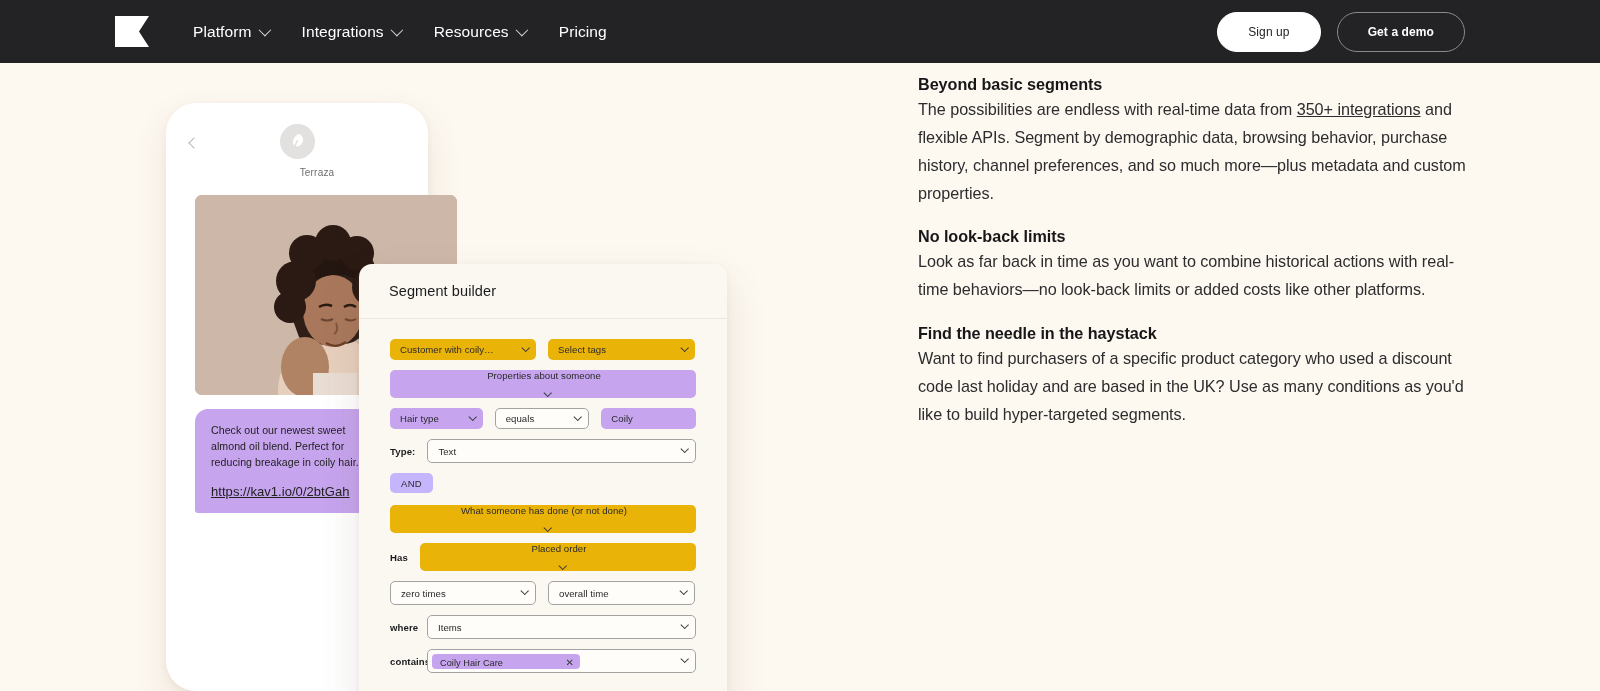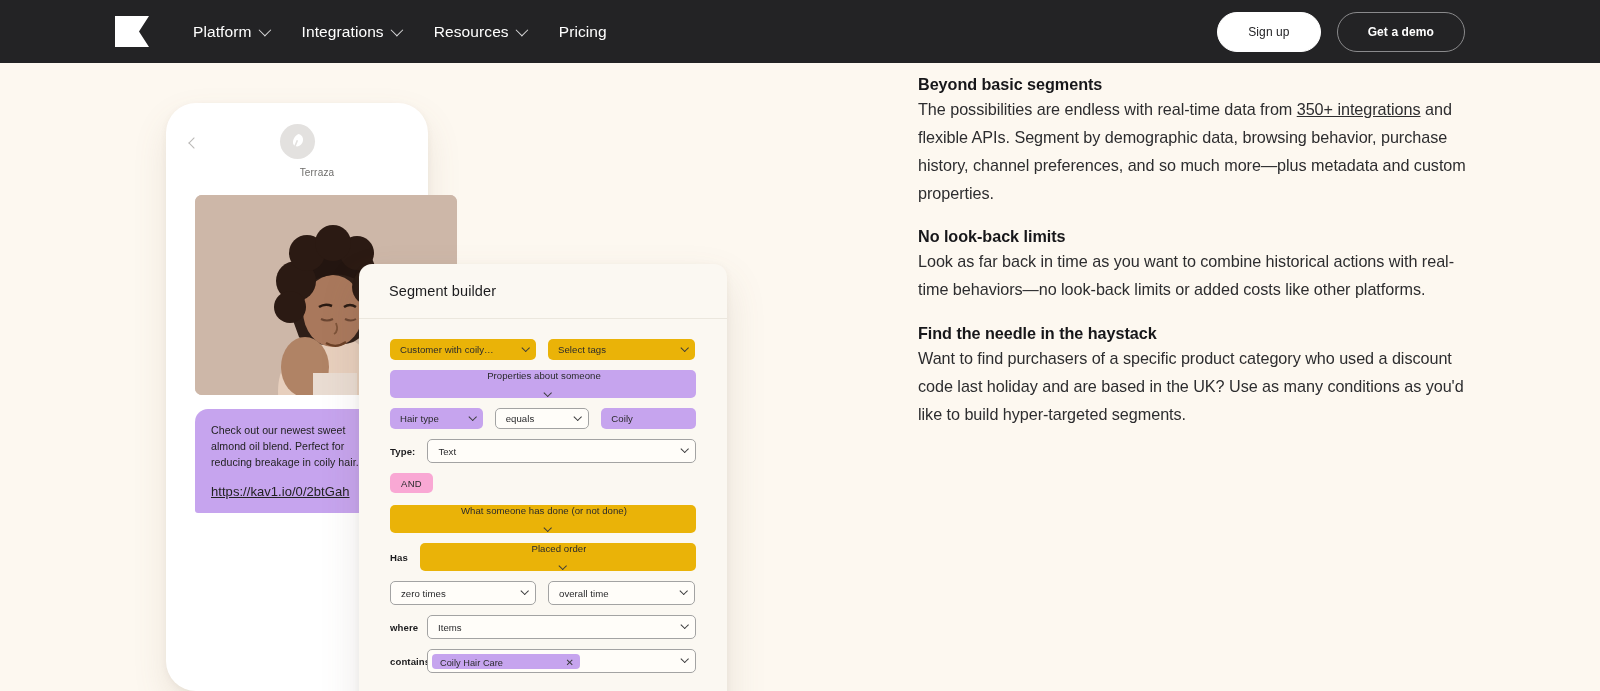--- a/index.html
+++ b/index.html
@@ -120,21 +120,21 @@
   .sel .car{
     display:inline-block;width:6px;height:6px;flex:none;margin-left:6px;
     border-right:1.4px solid #3a3a3c;border-bottom:1.4px solid #3a3a3c;
     transform:rotate(45deg) translate(-1px,-2px);
   }
   .gray{background:#eab308;}
   .purple{background:#c6a4ee;}
   .white{background:#fffdf9;border:1px solid #a3a3a3;}
   .chip{
     display:inline-flex;align-items:center;
-    background:#f9a8d4;border-radius:5px;height:20px;padding:0 11px;
+    background:#c4b5fd;border-radius:5px;height:20px;padding:0 11px;
     font-size:9.5px;color:#2a2a2c;letter-spacing:.3px;
   }
   .tagchip{
     display:inline-flex;align-items:center;justify-content:space-between;
     background:#c6a4ee;border-radius:4px;height:15px;
     padding:4px 6px 0 8px;font-size:9.2px;color:#2a2a2c;
     min-width:148px;
     gap:8px;
   }
   .tagchip .x{

